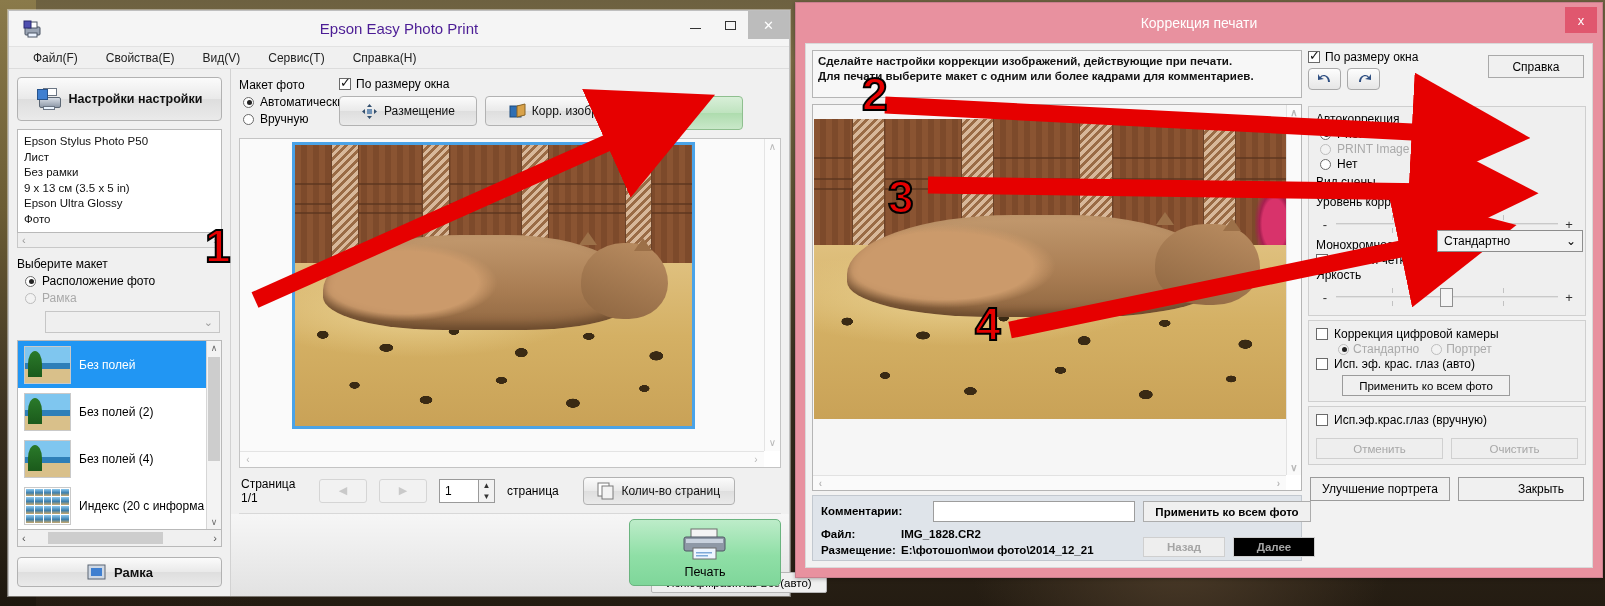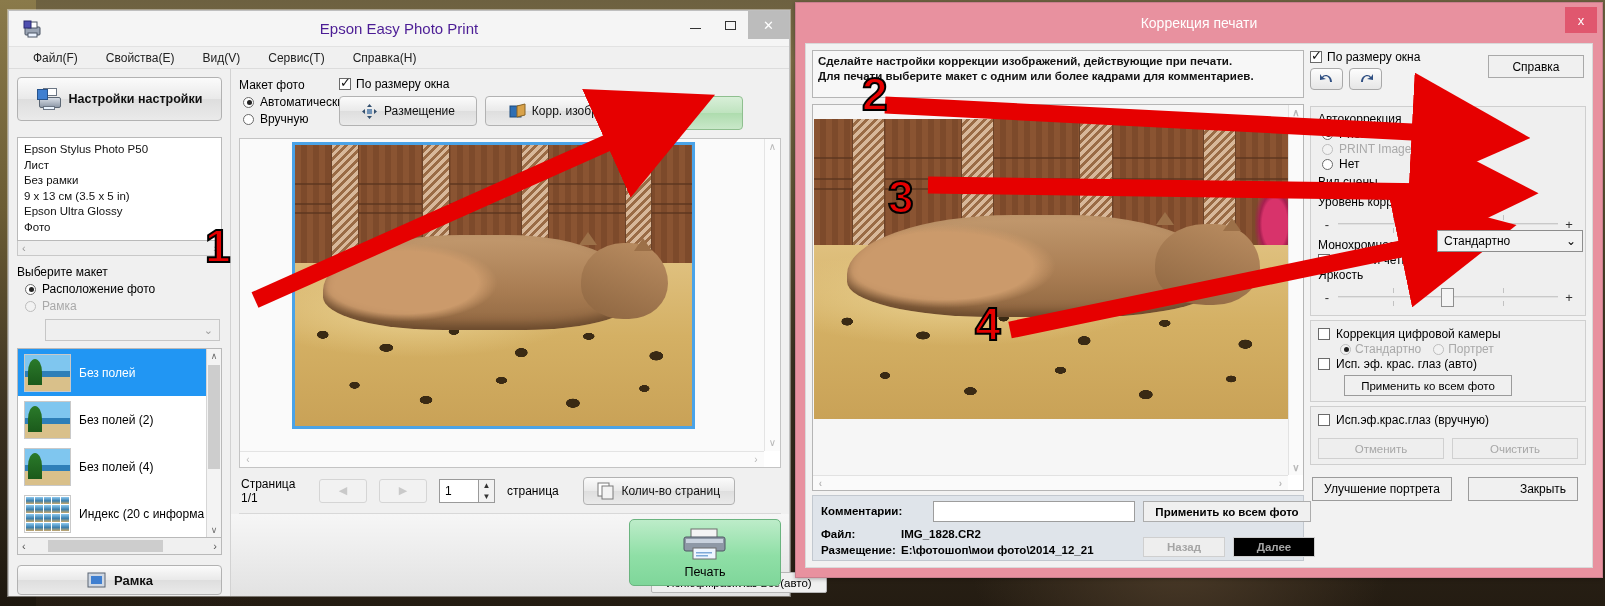--- a/index.html
+++ b/index.html
@@ -65,21 +65,21 @@
   }
   .btn3d{
     background:linear-gradient(180deg,#fbfbfb,#e9e9e9 50%,#dedede 51%,#eaeaea);
     border:1px solid #b2b2b2; border-radius:4px;
     display:flex; align-items:center; justify-content:center; gap:6px;
     color:#111; font-size:12px;
   }
   #printer-settings-btn{ height:44px; width:100%; font-weight:bold; font-size:12.5px; }
   .printer-glyph{ width:26px; height:22px; position:relative; flex:0 0 auto;}
   #printer-info{
-    margin-top:16px; height:104px; background:#fff; border:1px solid #b9b9b9;
+    margin-top:8px; height:104px; background:#fff; border:1px solid #b9b9b9;
     padding:4px 6px; font-size:11.5px; line-height:15.5px; color:#111; overflow:hidden;
   }
   #printer-hscroll{
     height:15px; background:#eee; border:1px solid #c8c8c8; border-top:none;
     display:flex; justify-content:space-between; align-items:center;
     padding:0 4px; color:#9a9a9a; font-size:11px;
   }
   #layout-label{ margin-top:9px; font-size:12px; }
   .radio-row{ display:flex; align-items:center; gap:6px; margin:3px 0 0 8px; font-size:12px;}
   .radio{ width:11px; height:11px; border-radius:50%; border:1px solid #6a6a6a; background:#fff;
@@ -280,21 +280,21 @@
     border:1px solid #9b9b9b; display:flex; align-items:center; justify-content:center;
     font-size:11.5px;}
   #grp-redeye{ }
   .dlgbtn-dis{ flex:1; height:21px; background:#eee; border:1px solid #d0d0d0;
     display:flex; align-items:center; justify-content:center; color:#a7a7a7; font-size:11.5px;}
   #redeye-btns{ display:flex; gap:8px; margin-top:11px;}
   #footer-btns{ display:flex; gap:8px; margin-top:4px; padding:4px 2px;}
   .dlgbtn{ height:24px; background:#f0f0f0; border:1px solid #9b9b9b;
     display:flex; align-items:center; justify-content:center; font-size:12px;}
   #btn-portrait{ width:140px;}
-  #btn-closedlg{ width:110px; margin-left:8px;padding-left:40px;}
+  #btn-closedlg{ width:126px; padding-left:40px;}
 
   
   .photo{ position:relative; overflow:hidden; background:#7a4a2c; }
   .ph-head{ position:absolute; left:0; top:0; right:0; height:45%;
     background:
       repeating-linear-gradient(90deg, #8a5432 0 6px, #7d4a2b 6px 12px),
       linear-gradient(180deg,#8a5634,#6d4226);
   }
   .ph-slat{ position:absolute; top:0; bottom:0; width:7%;
     background:repeating-linear-gradient(135deg,#d8b89a 0 3px,#9a6b45 3px 6px);

